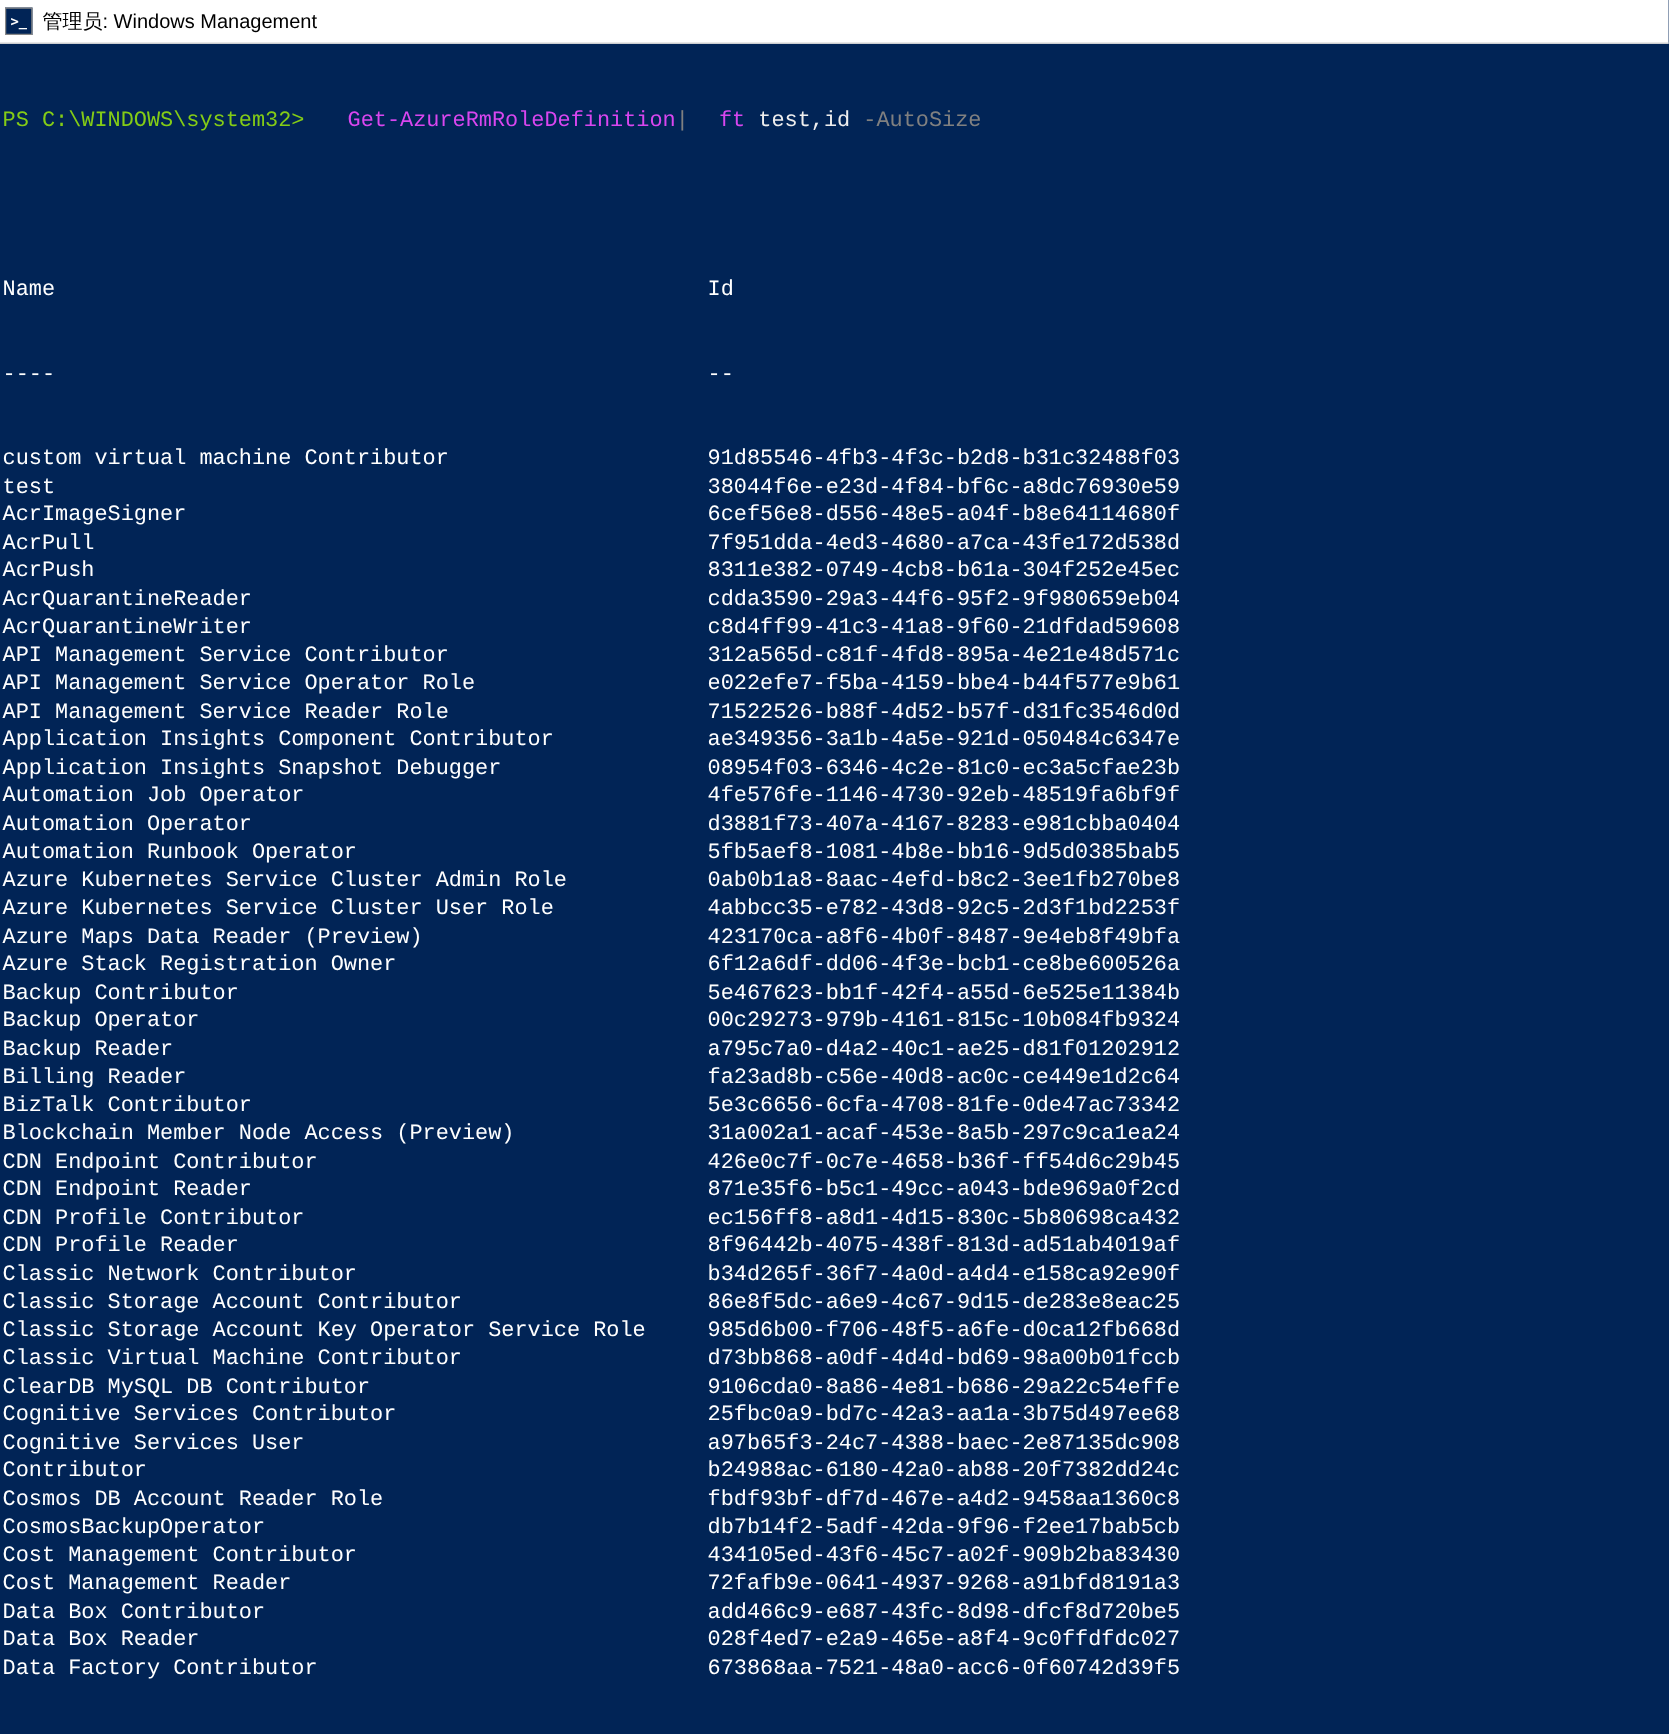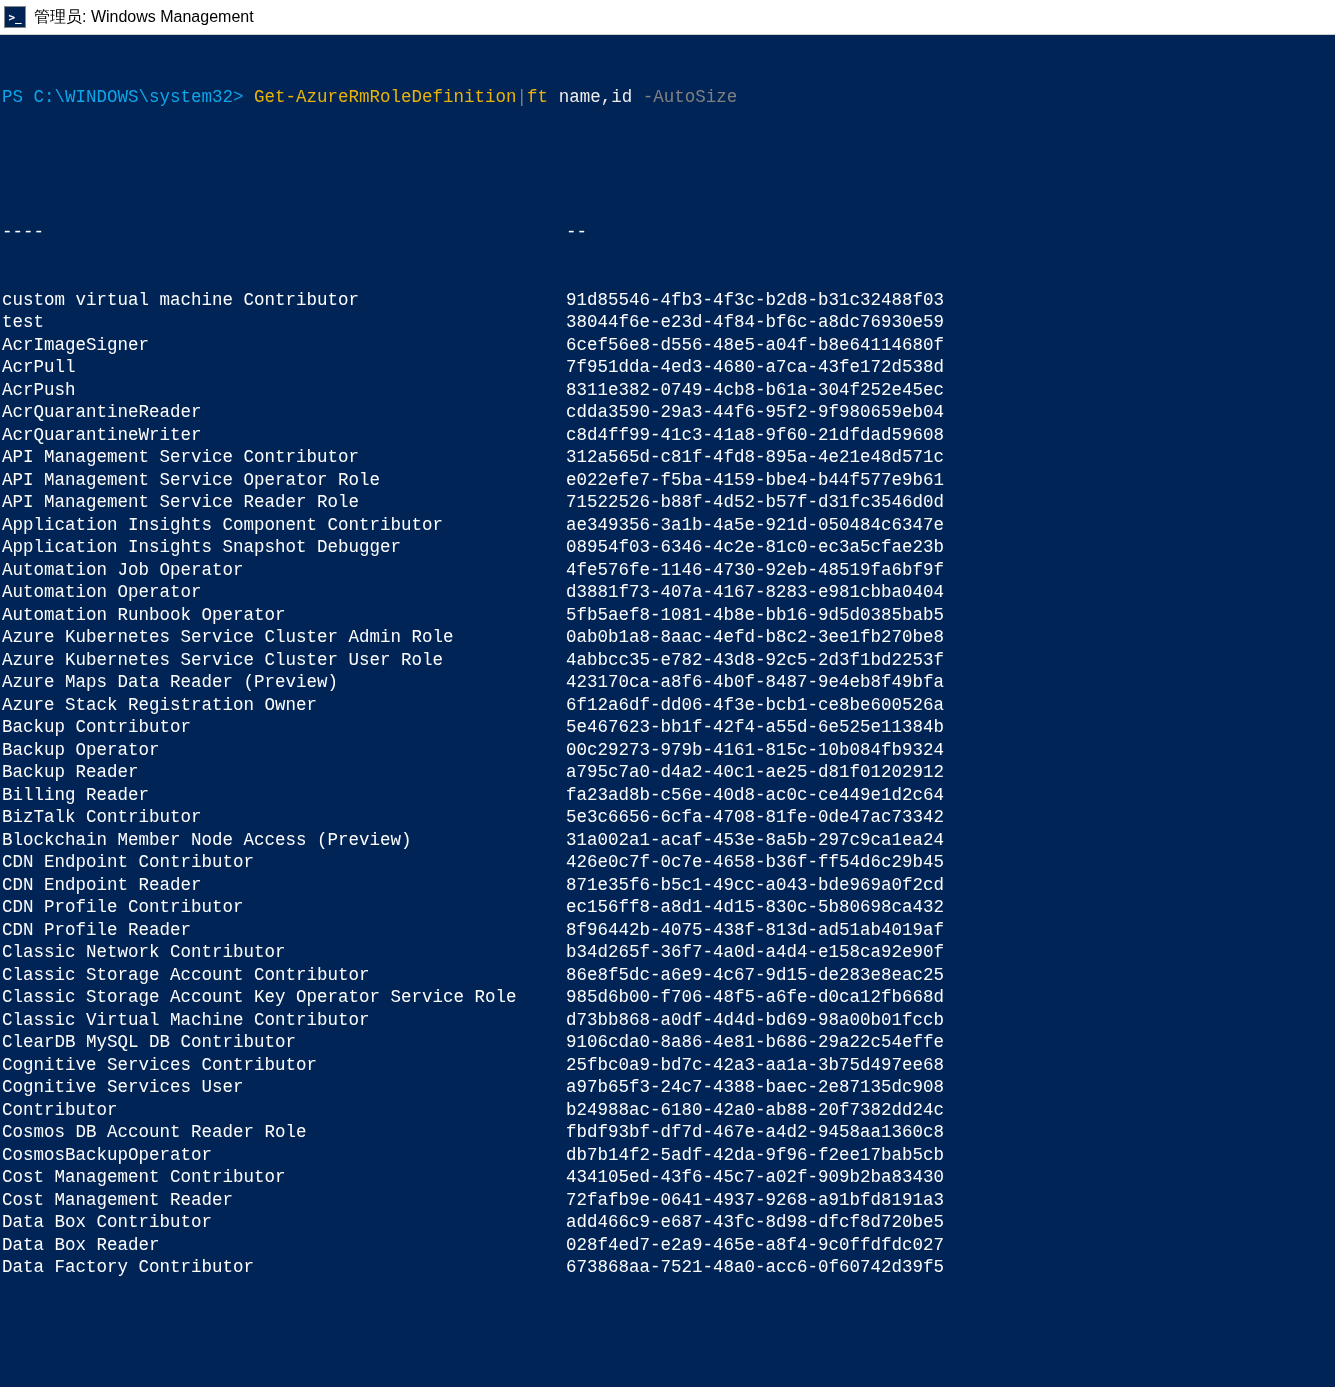--- a/index.html
+++ b/index.html
@@ -38,44 +38,48 @@
   }
   .terminal {
     padding: 6px 0 2px 0;
     line-height: 22.5px;
     white-space: pre;
     position: relative;
   }
   .prompt-line {
     padding-left: 2px;
   }
-  .prompt-white { color: #0ea5e9; margin-top: 41px; }
-  .cmd-yellow  { color: #eab308; }
+  .prompt-white { color: #84cc16; margin-top: 41px; }
+  .cmd-yellow  { color: #d946ef; margin-left: 24px; }
   .cmd-gray    { color: #808080; }
   .cmd-white   { color: #eeeeee; }
 
   .blank-line { height: 22.5px; }
   .header-row, .dash-row, .data-row {
     display: flex;
     padding-left: 2px;
   }
   .col-name { flex: 0 0 564px; }
   .col-id   { flex: 0 0 620px; }
 </style>
 </head>
 <body>
 
 <div class="title-bar">
   <span class="ps-icon">&gt;_</span>
   <span>管理员: Windows Management</span>
 </div>
 
 <div class="terminal">
-  <div class="prompt-line"><span class="prompt-white">PS C:\WINDOWS\system32&gt; </span><span class="cmd-yellow">Get-AzureRmRoleDefinition</span><span class="cmd-gray">|</span><span class="cmd-yellow">ft</span><span class="cmd-white"> name,id </span><span class="cmd-gray">-AutoSize</span></div>
+  <div class="prompt-line"><span class="prompt-white">PS C:\WINDOWS\system32&gt; </span><span class="cmd-yellow">Get-AzureRmRoleDefinition</span><span class="cmd-gray">|</span><span class="cmd-yellow">ft</span><span class="cmd-white"> test,id </span><span class="cmd-gray">-AutoSize</span></div>
   <div class="blank-line"></div>
+  <div class="header-row">
+    <span class="col-name">Name</span>
+    <span class="col-id">Id</span>
+  </div>
   <div class="dash-row">
     <span class="col-name">----</span>
     <span class="col-id">--</span>
   </div>
   <div id="rows-container"><div class="data-row"><span class="col-name">custom virtual machine Contributor</span><span class="col-id">91d85546-4fb3-4f3c-b2d8-b31c32488f03</span></div><div class="data-row"><span class="col-name">test</span><span class="col-id">38044f6e-e23d-4f84-bf6c-a8dc76930e59</span></div><div class="data-row"><span class="col-name">AcrImageSigner</span><span class="col-id">6cef56e8-d556-48e5-a04f-b8e64114680f</span></div><div class="data-row"><span class="col-name">AcrPull</span><span class="col-id">7f951dda-4ed3-4680-a7ca-43fe172d538d</span></div><div class="data-row"><span class="col-name">AcrPush</span><span class="col-id">8311e382-0749-4cb8-b61a-304f252e45ec</span></div><div class="data-row"><span class="col-name">AcrQuarantineReader</span><span class="col-id">cdda3590-29a3-44f6-95f2-9f980659eb04</span></div><div class="data-row"><span class="col-name">AcrQuarantineWriter</span><span class="col-id">c8d4ff99-41c3-41a8-9f60-21dfdad59608</span></div><div class="data-row"><span class="col-name">API Management Service Contributor</span><span class="col-id">312a565d-c81f-4fd8-895a-4e21e48d571c</span></div><div class="data-row"><span class="col-name">API Management Service Operator Role</span><span class="col-id">e022efe7-f5ba-4159-bbe4-b44f577e9b61</span></div><div class="data-row"><span class="col-name">API Management Service Reader Role</span><span class="col-id">71522526-b88f-4d52-b57f-d31fc3546d0d</span></div><div class="data-row"><span class="col-name">Application Insights Component Contributor</span><span class="col-id">ae349356-3a1b-4a5e-921d-050484c6347e</span></div><div class="data-row"><span class="col-name">Application Insights Snapshot Debugger</span><span class="col-id">08954f03-6346-4c2e-81c0-ec3a5cfae23b</span></div><div class="data-row"><span class="col-name">Automation Job Operator</span><span class="col-id">4fe576fe-1146-4730-92eb-48519fa6bf9f</span></div><div class="data-row"><span class="col-name">Automation Operator</span><span class="col-id">d3881f73-407a-4167-8283-e981cbba0404</span></div><div class="data-row"><span class="col-name">Automation Runbook Operator</span><span class="col-id">5fb5aef8-1081-4b8e-bb16-9d5d0385bab5</span></div><div class="data-row"><span class="col-name">Azure Kubernetes Service Cluster Admin Role</span><span class="col-id">0ab0b1a8-8aac-4efd-b8c2-3ee1fb270be8</span></div><div class="data-row"><span class="col-name">Azure Kubernetes Service Cluster User Role</span><span class="col-id">4abbcc35-e782-43d8-92c5-2d3f1bd2253f</span></div><div class="data-row"><span class="col-name">Azure Maps Data Reader (Preview)</span><span class="col-id">423170ca-a8f6-4b0f-8487-9e4eb8f49bfa</span></div><div class="data-row"><span class="col-name">Azure Stack Registration Owner</span><span class="col-id">6f12a6df-dd06-4f3e-bcb1-ce8be600526a</span></div><div class="data-row"><span class="col-name">Backup Contributor</span><span class="col-id">5e467623-bb1f-42f4-a55d-6e525e11384b</span></div><div class="data-row"><span class="col-name">Backup Operator</span><span class="col-id">00c29273-979b-4161-815c-10b084fb9324</span></div><div class="data-row"><span class="col-name">Backup Reader</span><span class="col-id">a795c7a0-d4a2-40c1-ae25-d81f01202912</span></div><div class="data-row"><span class="col-name">Billing Reader</span><span class="col-id">fa23ad8b-c56e-40d8-ac0c-ce449e1d2c64</span></div><div class="data-row"><span class="col-name">BizTalk Contributor</span><span class="col-id">5e3c6656-6cfa-4708-81fe-0de47ac73342</span></div><div class="data-row"><span class="col-name">Blockchain Member Node Access (Preview)</span><span class="col-id">31a002a1-acaf-453e-8a5b-297c9ca1ea24</span></div><div class="data-row"><span class="col-name">CDN Endpoint Contributor</span><span class="col-id">426e0c7f-0c7e-4658-b36f-ff54d6c29b45</span></div><div class="data-row"><span class="col-name">CDN Endpoint Reader</span><span class="col-id">871e35f6-b5c1-49cc-a043-bde969a0f2cd</span></div><div class="data-row"><span class="col-name">CDN Profile Contributor</span><span class="col-id">ec156ff8-a8d1-4d15-830c-5b80698ca432</span></div><div class="data-row"><span class="col-name">CDN Profile Reader</span><span class="col-id">8f96442b-4075-438f-813d-ad51ab4019af</span></div><div class="data-row"><span class="col-name">Classic Network Contributor</span><span class="col-id">b34d265f-36f7-4a0d-a4d4-e158ca92e90f</span></div><div class="data-row"><span class="col-name">Classic Storage Account Contributor</span><span class="col-id">86e8f5dc-a6e9-4c67-9d15-de283e8eac25</span></div><div class="data-row"><span class="col-name">Classic Storage Account Key Operator Service Role</span><span class="col-id">985d6b00-f706-48f5-a6fe-d0ca12fb668d</span></div><div class="data-row"><span class="col-name">Classic Virtual Machine Contributor</span><span class="col-id">d73bb868-a0df-4d4d-bd69-98a00b01fccb</span></div><div class="data-row"><span class="col-name">ClearDB MySQL DB Contributor</span><span class="col-id">9106cda0-8a86-4e81-b686-29a22c54effe</span></div><div class="data-row"><span class="col-name">Cognitive Services Contributor</span><span class="col-id">25fbc0a9-bd7c-42a3-aa1a-3b75d497ee68</span></div><div class="data-row"><span class="col-name">Cognitive Services User</span><span class="col-id">a97b65f3-24c7-4388-baec-2e87135dc908</span></div><div class="data-row"><span class="col-name">Contributor</span><span class="col-id">b24988ac-6180-42a0-ab88-20f7382dd24c</span></div><div class="data-row"><span class="col-name">Cosmos DB Account Reader Role</span><span class="col-id">fbdf93bf-df7d-467e-a4d2-9458aa1360c8</span></div><div class="data-row"><span class="col-name">CosmosBackupOperator</span><span class="col-id">db7b14f2-5adf-42da-9f96-f2ee17bab5cb</span></div><div class="data-row"><span class="col-name">Cost Management Contributor</span><span class="col-id">434105ed-43f6-45c7-a02f-909b2ba83430</span></div><div class="data-row"><span class="col-name">Cost Management Reader</span><span class="col-id">72fafb9e-0641-4937-9268-a91bfd8191a3</span></div><div class="data-row"><span class="col-name">Data Box Contributor</span><span class="col-id">add466c9-e687-43fc-8d98-dfcf8d720be5</span></div><div class="data-row"><span class="col-name">Data Box Reader</span><span class="col-id">028f4ed7-e2a9-465e-a8f4-9c0ffdfdc027</span></div><div class="data-row"><span class="col-name">Data Factory Contributor</span><span class="col-id">673868aa-7521-48a0-acc6-0f60742d39f5</span></div></div>
 
   
 </div>
 
 </body></html>

